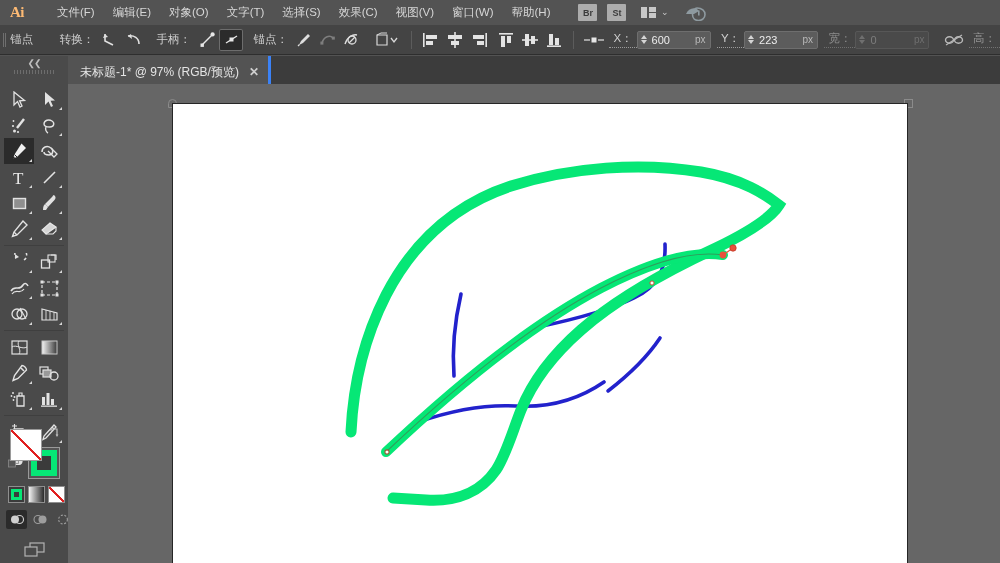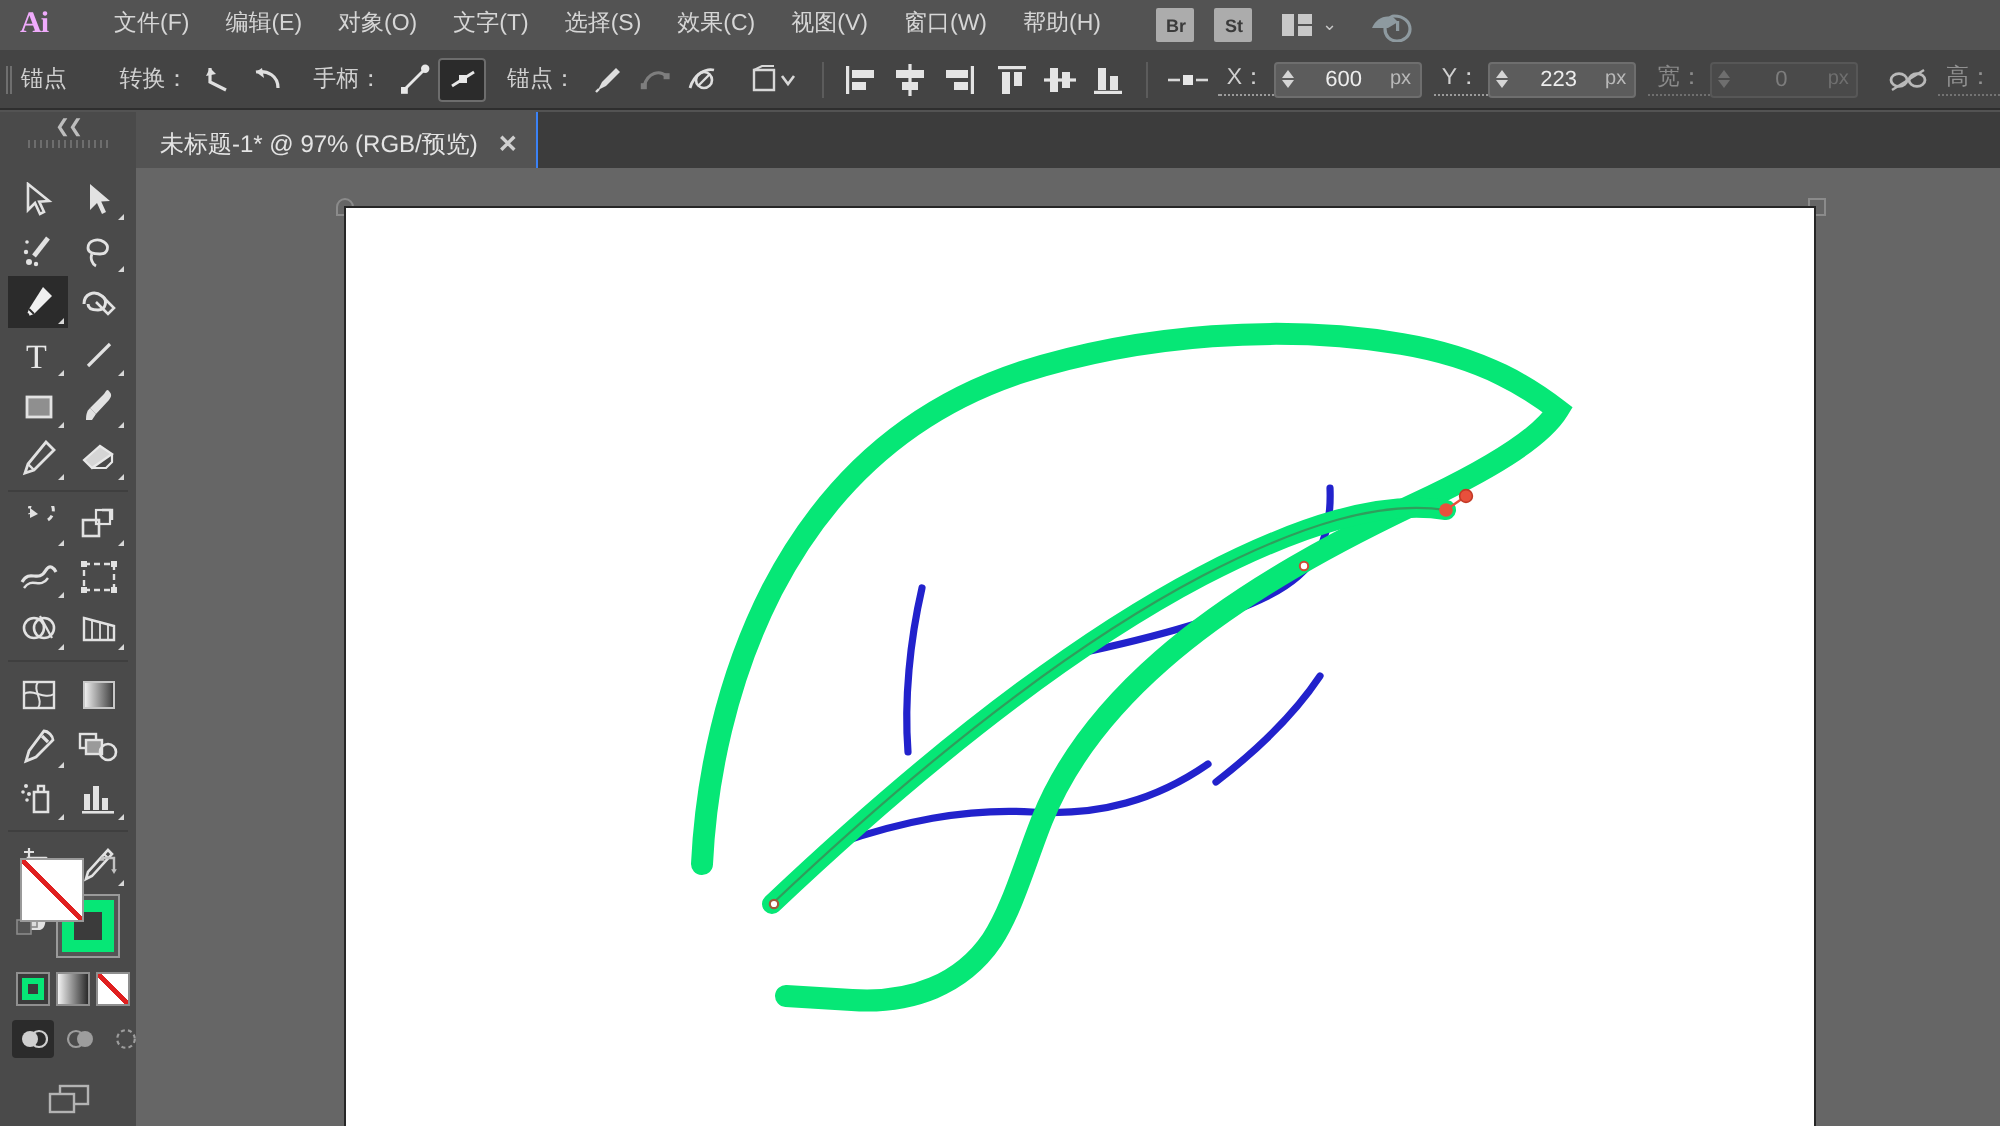--- a/index.html
+++ b/index.html
@@ -14,21 +14,21 @@
 
   
   .menubar {
     position: absolute; left: 0; top: 0; width: 1000px; height: 25px;
     background: #535353;
     display: flex; align-items: center;
   }
   .ai-logo {
     width: 34px; height: 25px;
     display: flex; align-items: center; justify-content: center;
-    color: #f0abfc; font-size: 15px; font-weight: bold;
+    color: #fdba74; font-size: 15px; font-weight: bold;
     font-family: "Liberation Serif", serif;
     letter-spacing: -0.5px;
   }
   .menu-item {
     color: #d6d6d6; font-size: 11.5px;
     padding: 0 9px; height: 25px; line-height: 25px;
     white-space: nowrap; cursor: default;
   }
   .menu-sep { width: 14px; }
   .mb-btn {
@@ -82,21 +82,21 @@
   .icobtn.on { background: #2b2b2b; box-shadow: inset 0 0 0 1px #6d6d6d; }
   .icobtn.dim { opacity: 0.38; }
   .vdiv { width: 1px; height: 18px; background: #5c5c5c; margin: 0 7px; }
   .numfield {
     display: flex; align-items: center;
     background: #5c5c5c; border: 1px solid #6e6e6e; border-radius: 2px;
     height: 18px; padding: 0 4px 0 3px; min-width: 74px;
     color: #ededed; font-size: 11px;
   }
   .numfield.disabled { background: #4a4a4a; border-color: #575757; color: #7d7d7d; }
-  .numfield .nv { flex: 1; text-align: center; padding: 0 3px; }
+  .numfield .nv { flex: 1; padding: 0 3px; }
   .numfield .nu { color: #b9b9b9; font-size: 10px; }
   .numfield.disabled .nu { color: #6f6f6f; }
   .stepper {
     display: flex; flex-direction: column; gap: 1px;
     margin-right: 2px;
   }
   .stepper i {
     display: block; width: 0; height: 0;
     border-left: 3.5px solid transparent; border-right: 3.5px solid transparent;
   }
@@ -120,21 +120,21 @@
   .tool-grip {
     position: absolute; left: 14px; top: 14px;
     width: 40px; height: 4px;
     background: repeating-linear-gradient(90deg,#6d6d6d 0 1px,transparent 1px 3px);
   }
   .doctab {
     position: absolute; left: 68px; top: 0; height: 28px;
     background: #535353;
     display: flex; align-items: center;
     padding: 4px 9px 0 12px;
-    border-right: 1px solid #3b82f6;
+    border-right: 3px solid #3b82f6;
   }
   .doctab .tt { color: #e4e4e4; font-size: 12px; white-space: nowrap; }
   .doctab .tx { color: #cfcfcf; font-size: 12px; margin-left: 10px; font-weight: bold; }
 
   
   .toolpanel {
     position: absolute; left: 0; top: 84px; width: 68px; height: 479px;
     background: #4a4a4a;
   }
   .toolgrid {

